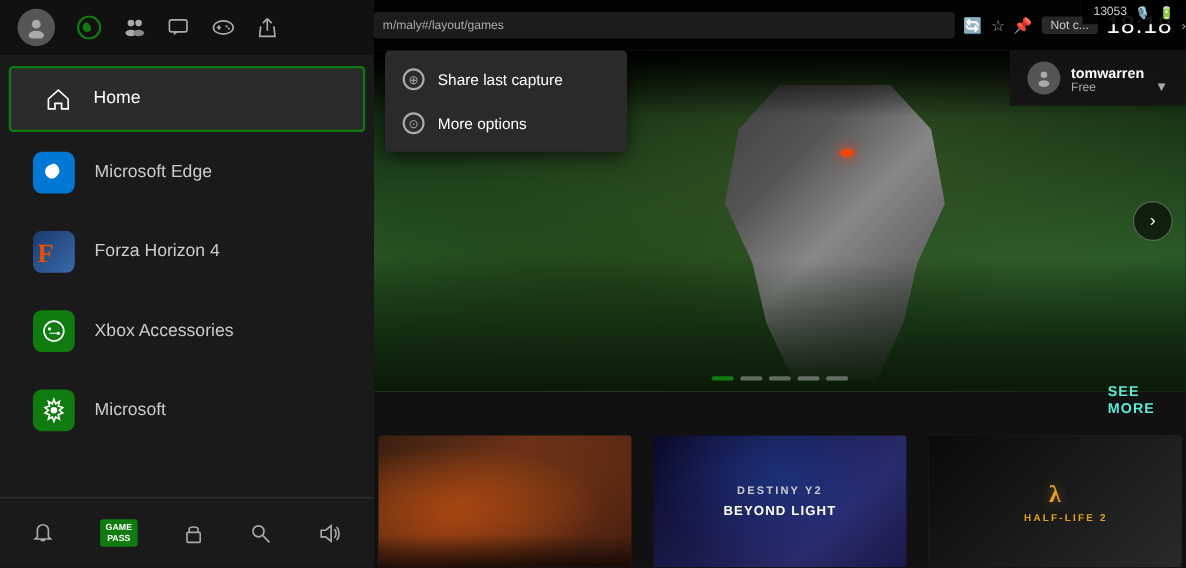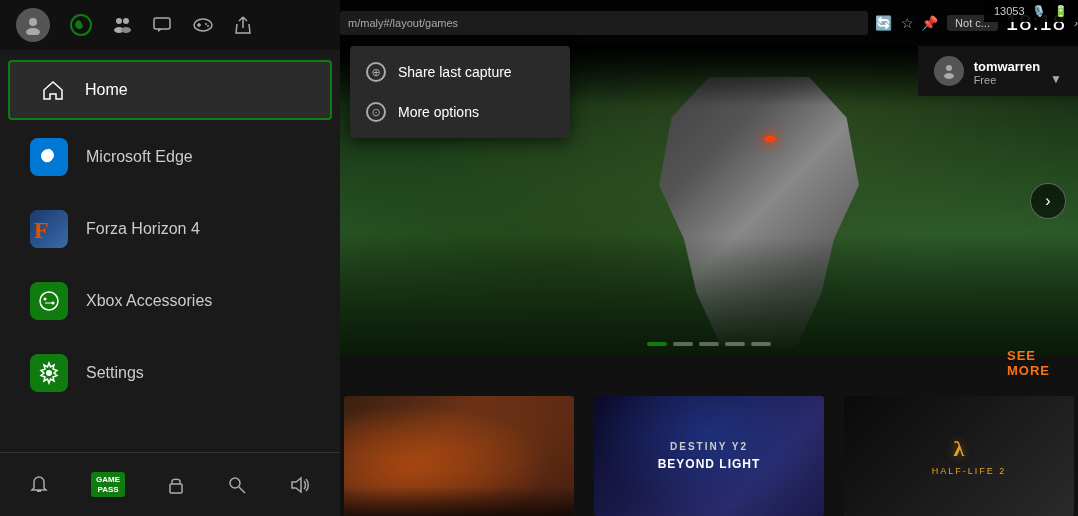--- a/index.html
+++ b/index.html
@@ -364,21 +364,21 @@
 
     .user-chevron {
       color: #aaa; font-size: 12px; cursor: pointer;
     }
 
     
     .see-more {
       position: absolute;
       bottom: 10px;
       right: 14px;
-      color: #f97316;
+      color: #5eead4;
       font-size: 13px;
       font-weight: 600;
       letter-spacing: 1px;
       cursor: pointer;
     }
 
     
     .bottom-tiles {
       position: absolute;
       bottom: 0; left: 0; right: 0;
@@ -543,21 +543,21 @@
       <span>Xbox Accessories</span>
     </div>
 
     <div class="nav-item">
       <div class="app-icon settings">
         <svg width="24" height="24" viewBox="0 0 24 24">
             <circle cx="12" cy="12" r="3" fill="#fff"></circle>
             <path d="M12 2 L13.5 6 L17 4 L16 8 L20 9.5 L17 12 L20 14.5 L16 16 L17 20 L13.5 18 L12 22 L10.5 18 L7 20 L8 16 L4 14.5 L7 12 L4 9.5 L8 8 L7 4 L10.5 6Z" fill="none" stroke="#fff" stroke-width="1.5"></path>
           </svg>
       </div>
-      <span>Settings</span>
+      <span>Microsoft</span>
     </div>
   </div>
 
   <div class="sidebar-bottom">
     <div class="bottom-icon">
       <svg width="20" height="20" viewBox="0 0 20 20">
           <path d="M10 2 C7 2 5 4.5 5 7 L5 13 L3 15 L17 15 L15 13 L15 7 C15 4.5 13 2 10 2Z" fill="none" stroke="#aaa" stroke-width="1.5"></path>
           <line x1="8" y1="16" x2="12" y2="16" stroke="#aaa" stroke-width="2"></line>
         </svg>
     </div>
@@ -666,17 +666,17 @@
     </div>
     <div class="tile tile-2">
       <div style="position:absolute; inset:0; background: radial-gradient(ellipse at 50% 30%, rgba(30,60,150,0.6) 0%, transparent 70%);"></div>
       <div class="tile-2-text" style="position:relative; z-index:1; font-size:10px; letter-spacing:2px; color:#ccc;">DESTINY Y2</div>
       <div class="tile-2-text" style="position:relative; z-index:1; font-size:12px; font-weight:900; letter-spacing:1px;">BEYOND LIGHT</div>
     </div>
     <div class="tile tile-3">
       <div style="position:absolute; inset:0; background: linear-gradient(135deg, #0a0a0a 0%, #2a2a2a 100%);"></div>
       <div style="position:relative; z-index:1; display:flex; align-items:center; justify-content:center; height:100%; flex-direction:column; gap:4px;">
         <div class="half-life-logo">λ</div>
-        <div style="color:#e8a020; font-size:9px; font-weight:400; letter-spacing:2px;margin-left:20px;">HALF-LIFE 2</div>
+        <div style="color:#e8a020; font-size:9px; font-weight:700; letter-spacing:2px;margin-left:20px;">HALF-LIFE 2</div>
       </div>
     </div>
   </div>
 </div>
 
 </body></html>

